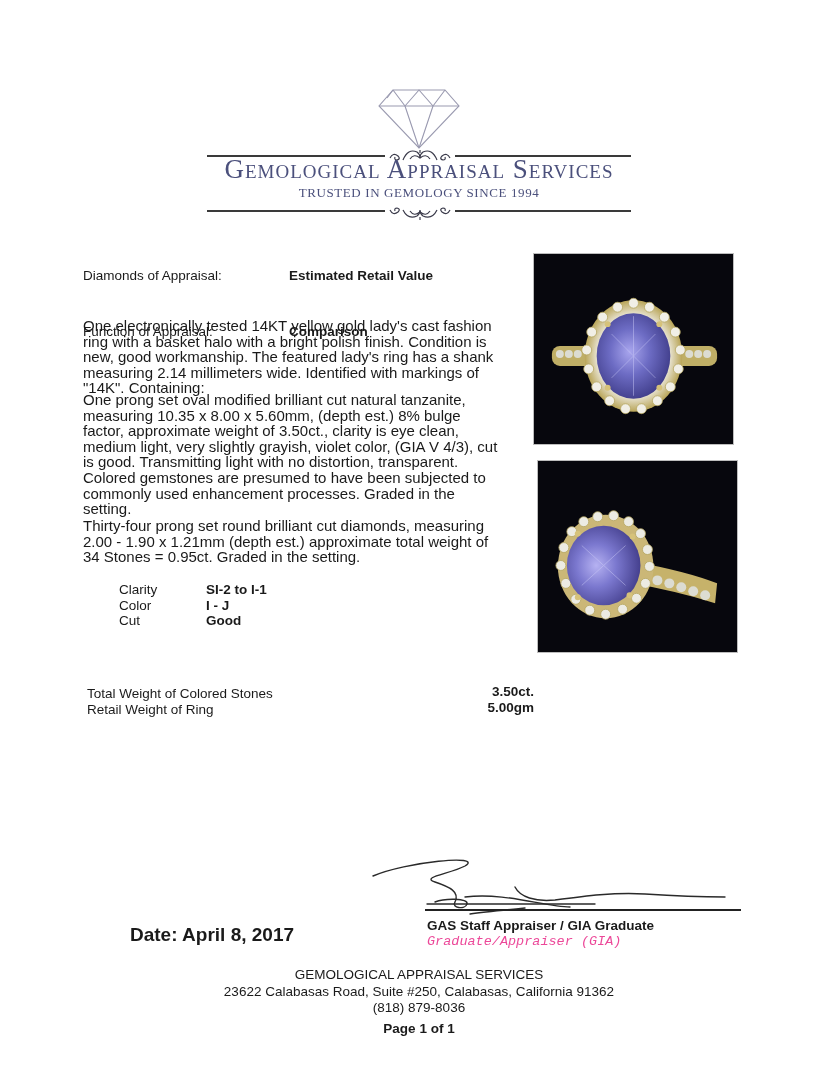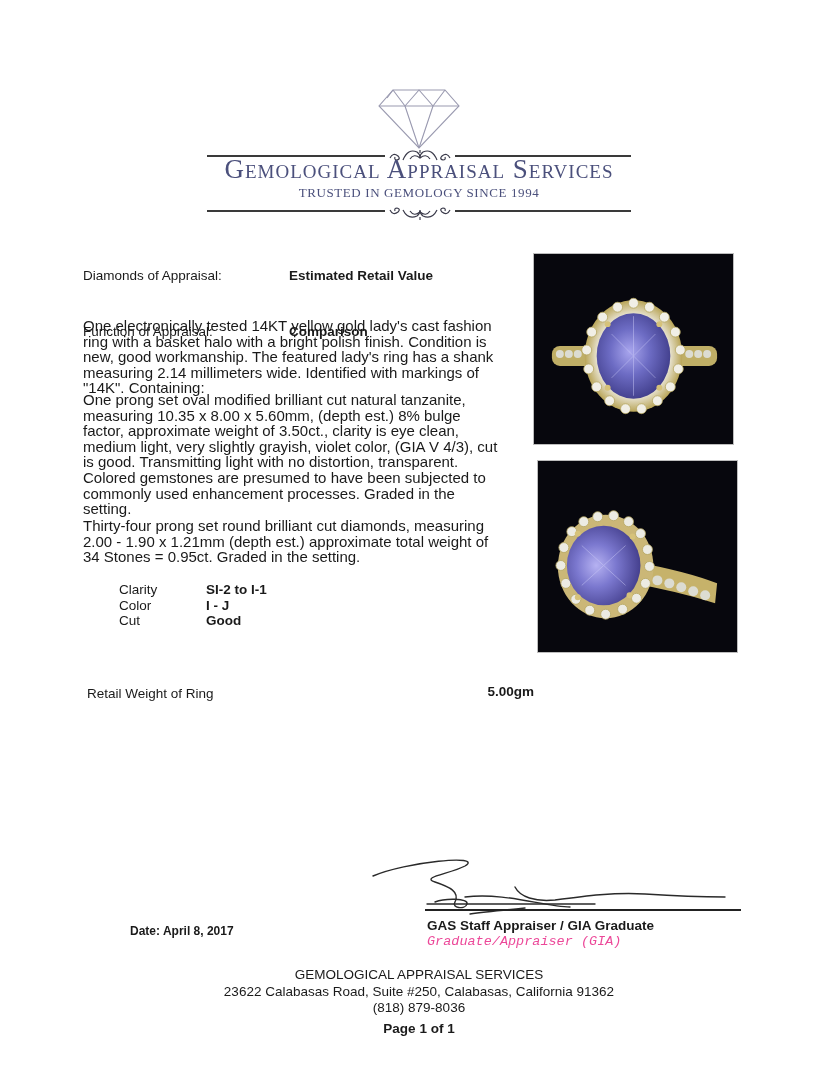--- a/index.html
+++ b/index.html
@@ -33,21 +33,21 @@
 
     
     .photo { position: absolute; background: #07070d; border: 1px solid #bdbdbd; overflow: hidden; }
     .photo svg { width: 100%; height: 100%; display: block; }
 
     
     .sig-svg { left: 365px; top: 852px; width: 390px; height: 65px; }
     .sig-line { left: 425px; top: 909px; width: 316px; height: 1.5px; background: #222; }
     .sig-name { left: 427px; top: 918px; font-size: 13.5px; font-weight: bold; text-align: right; }
     .sig-title { left: 427px; top: 934px; font-size: 13.5px; font-style: italic; color: #ec4899; font-family: Liberation Mono, monospace; }
-    .date { left: 90px; top: 924px; font-size: 12px; font-weight: bold; padding-left: 40px; }
+    .date { left: 90px; top: 924px; font-size: 19px; font-weight: bold; padding-left: 40px; }
 
     
     .footer { position: absolute; left: 0; width: 838px; text-align: center; font-size: 13.5px; line-height: 16.5px; }
     .footer .page { font-weight: bold; margin-top: 4px; }
   </style>
 </head>
 <body>
 
 <div>
   <svg class="abs logo-diamond" viewBox="0 0 84 62">
@@ -104,20 +104,24 @@
   <span class="k">Clarity</span><span class="v">SI-2 to I-1</span>
 </div>
 <div class="grade" style="top:597.5px;">
   <span class="k">Color</span><span class="v">I - J</span>
 </div>
 <div class="grade" style="top:613px;">
   <span class="k">Cut</span><span class="v">Good</span>
 </div>
 
 <div class="totals">
+  <div class="row">
+    <span>Total Weight of Colored Stones</span>
+    <span class="v">3.50ct.</span>
+  </div>
   <div class="row">
     <span>Retail Weight of Ring</span>
     <span class="v">5.00gm</span>
   </div>
 </div>
 
 <div class="photo" style="left:533px; top:253px; width:199px; height:190px;" title="Tanzanite halo ring, top view">
   <svg viewBox="0 0 200 190">
     <defs>
       <radialGradient id="stoneA" cx="45%" cy="45%" r="60%">

